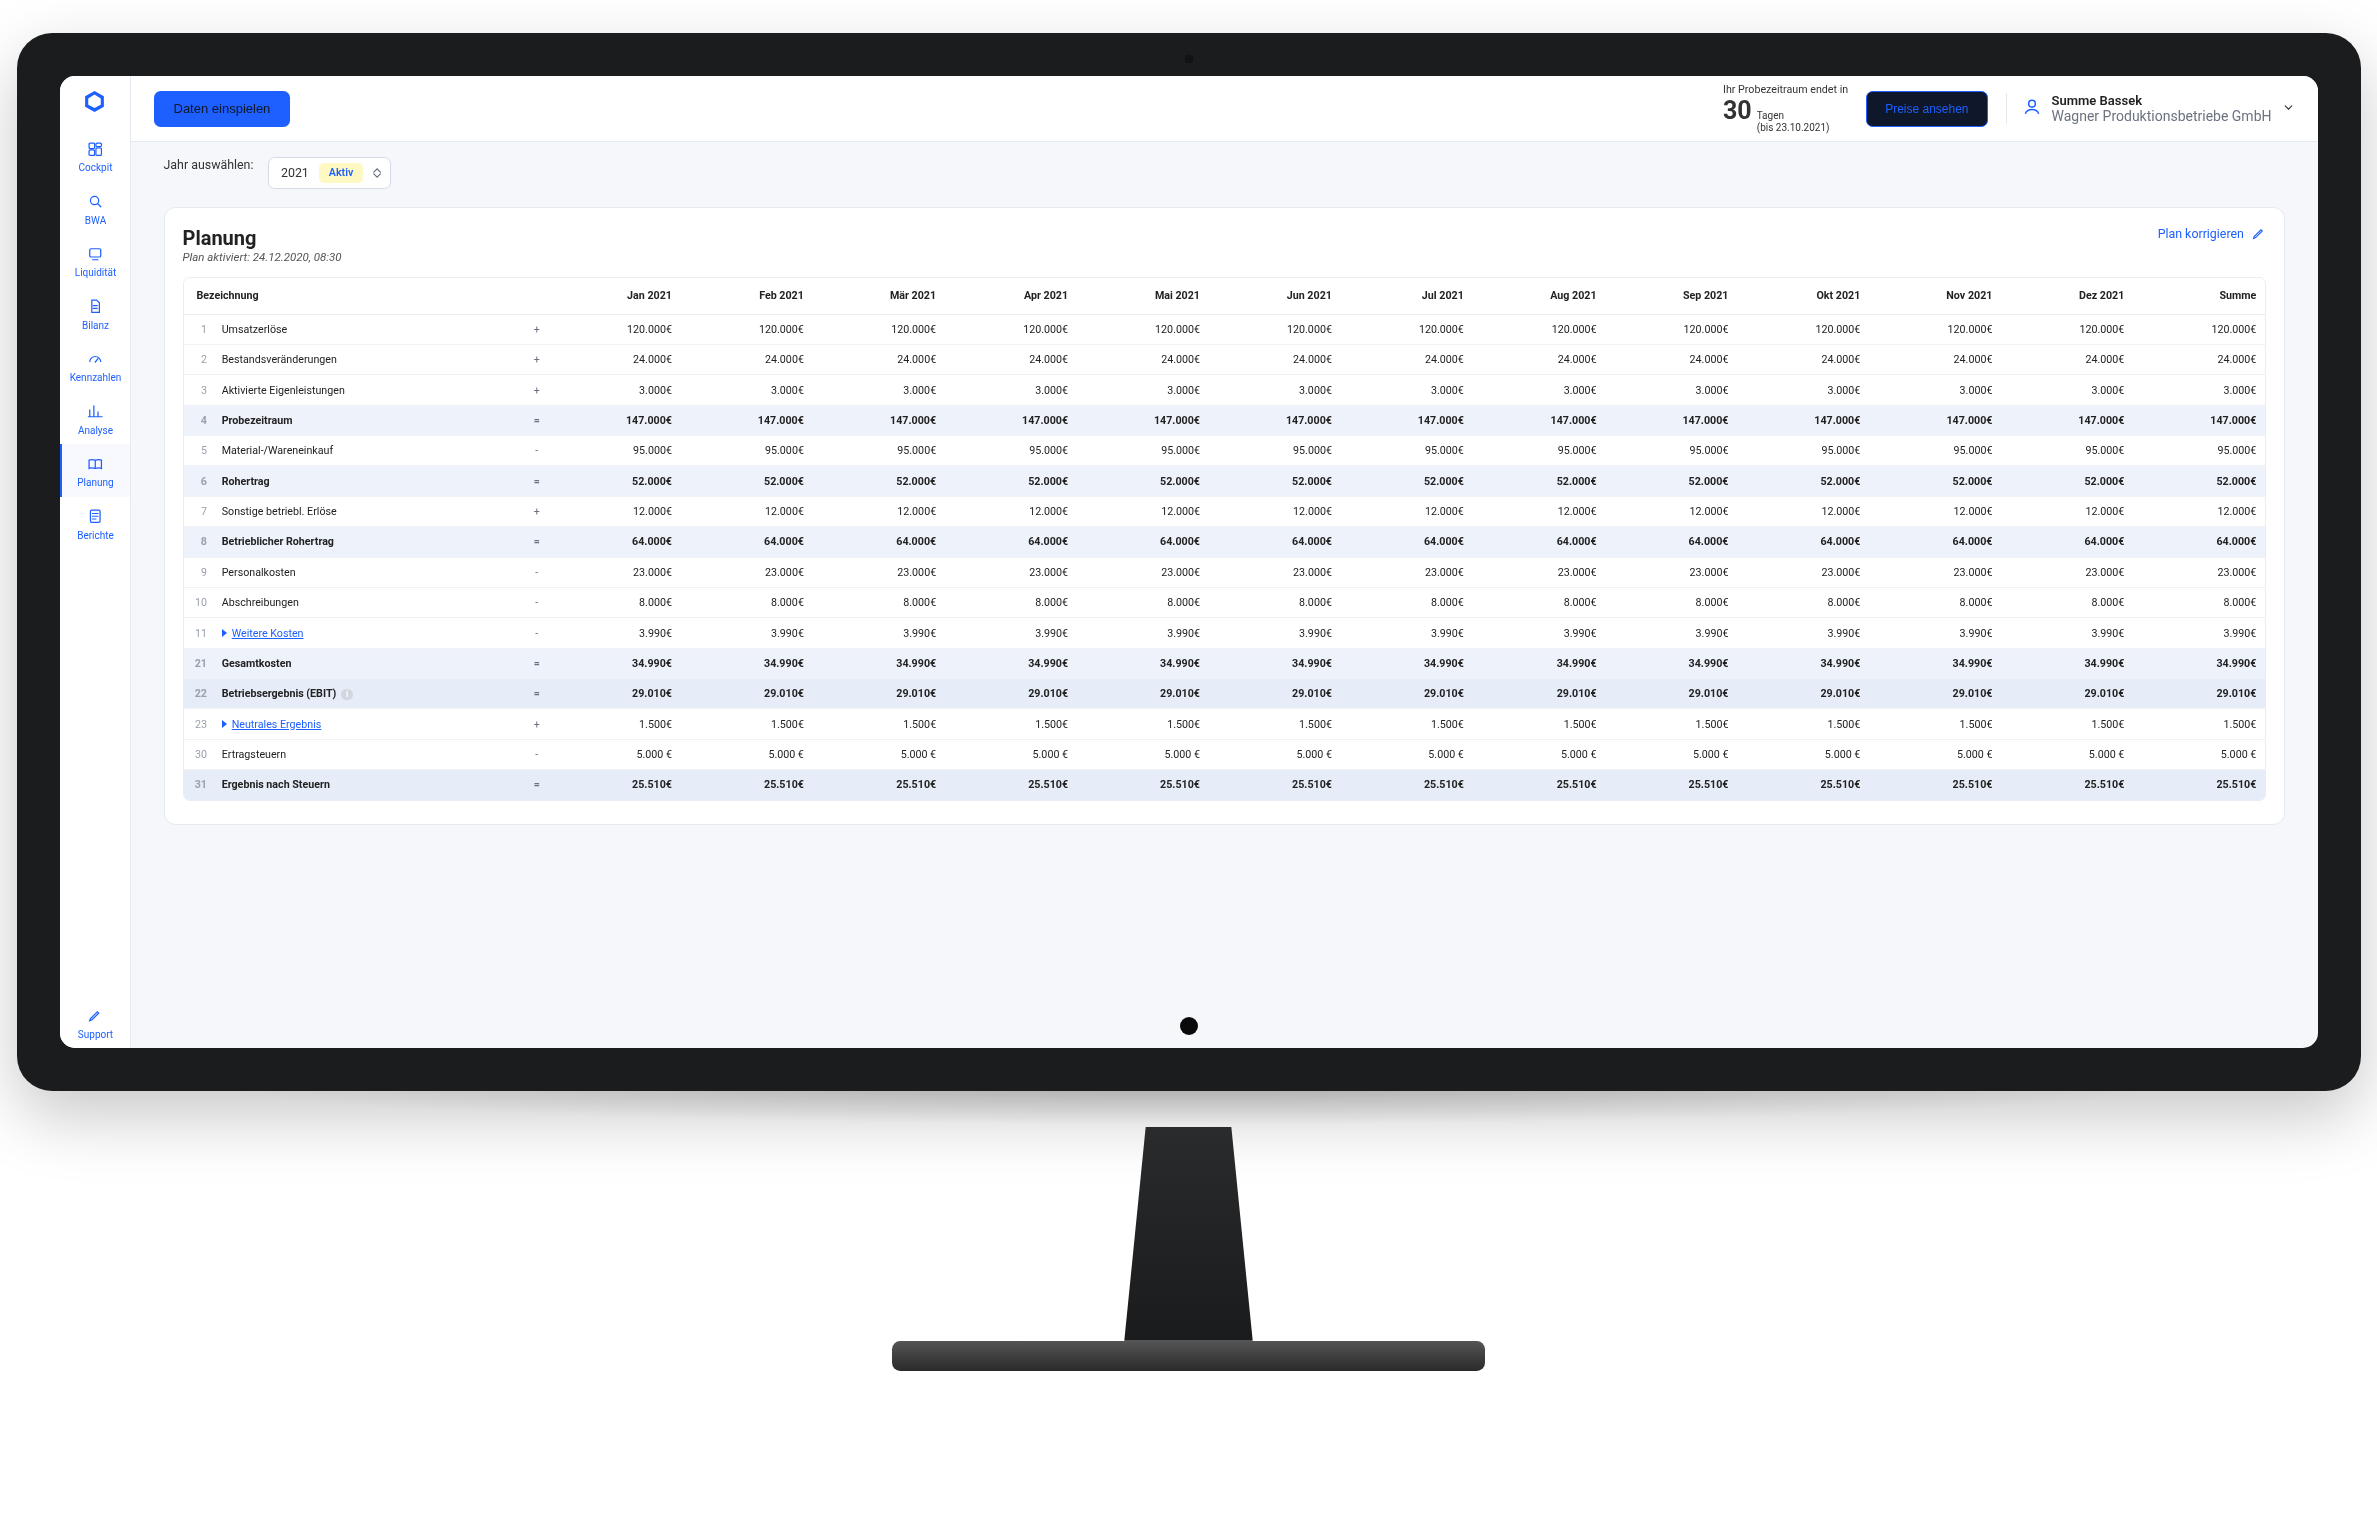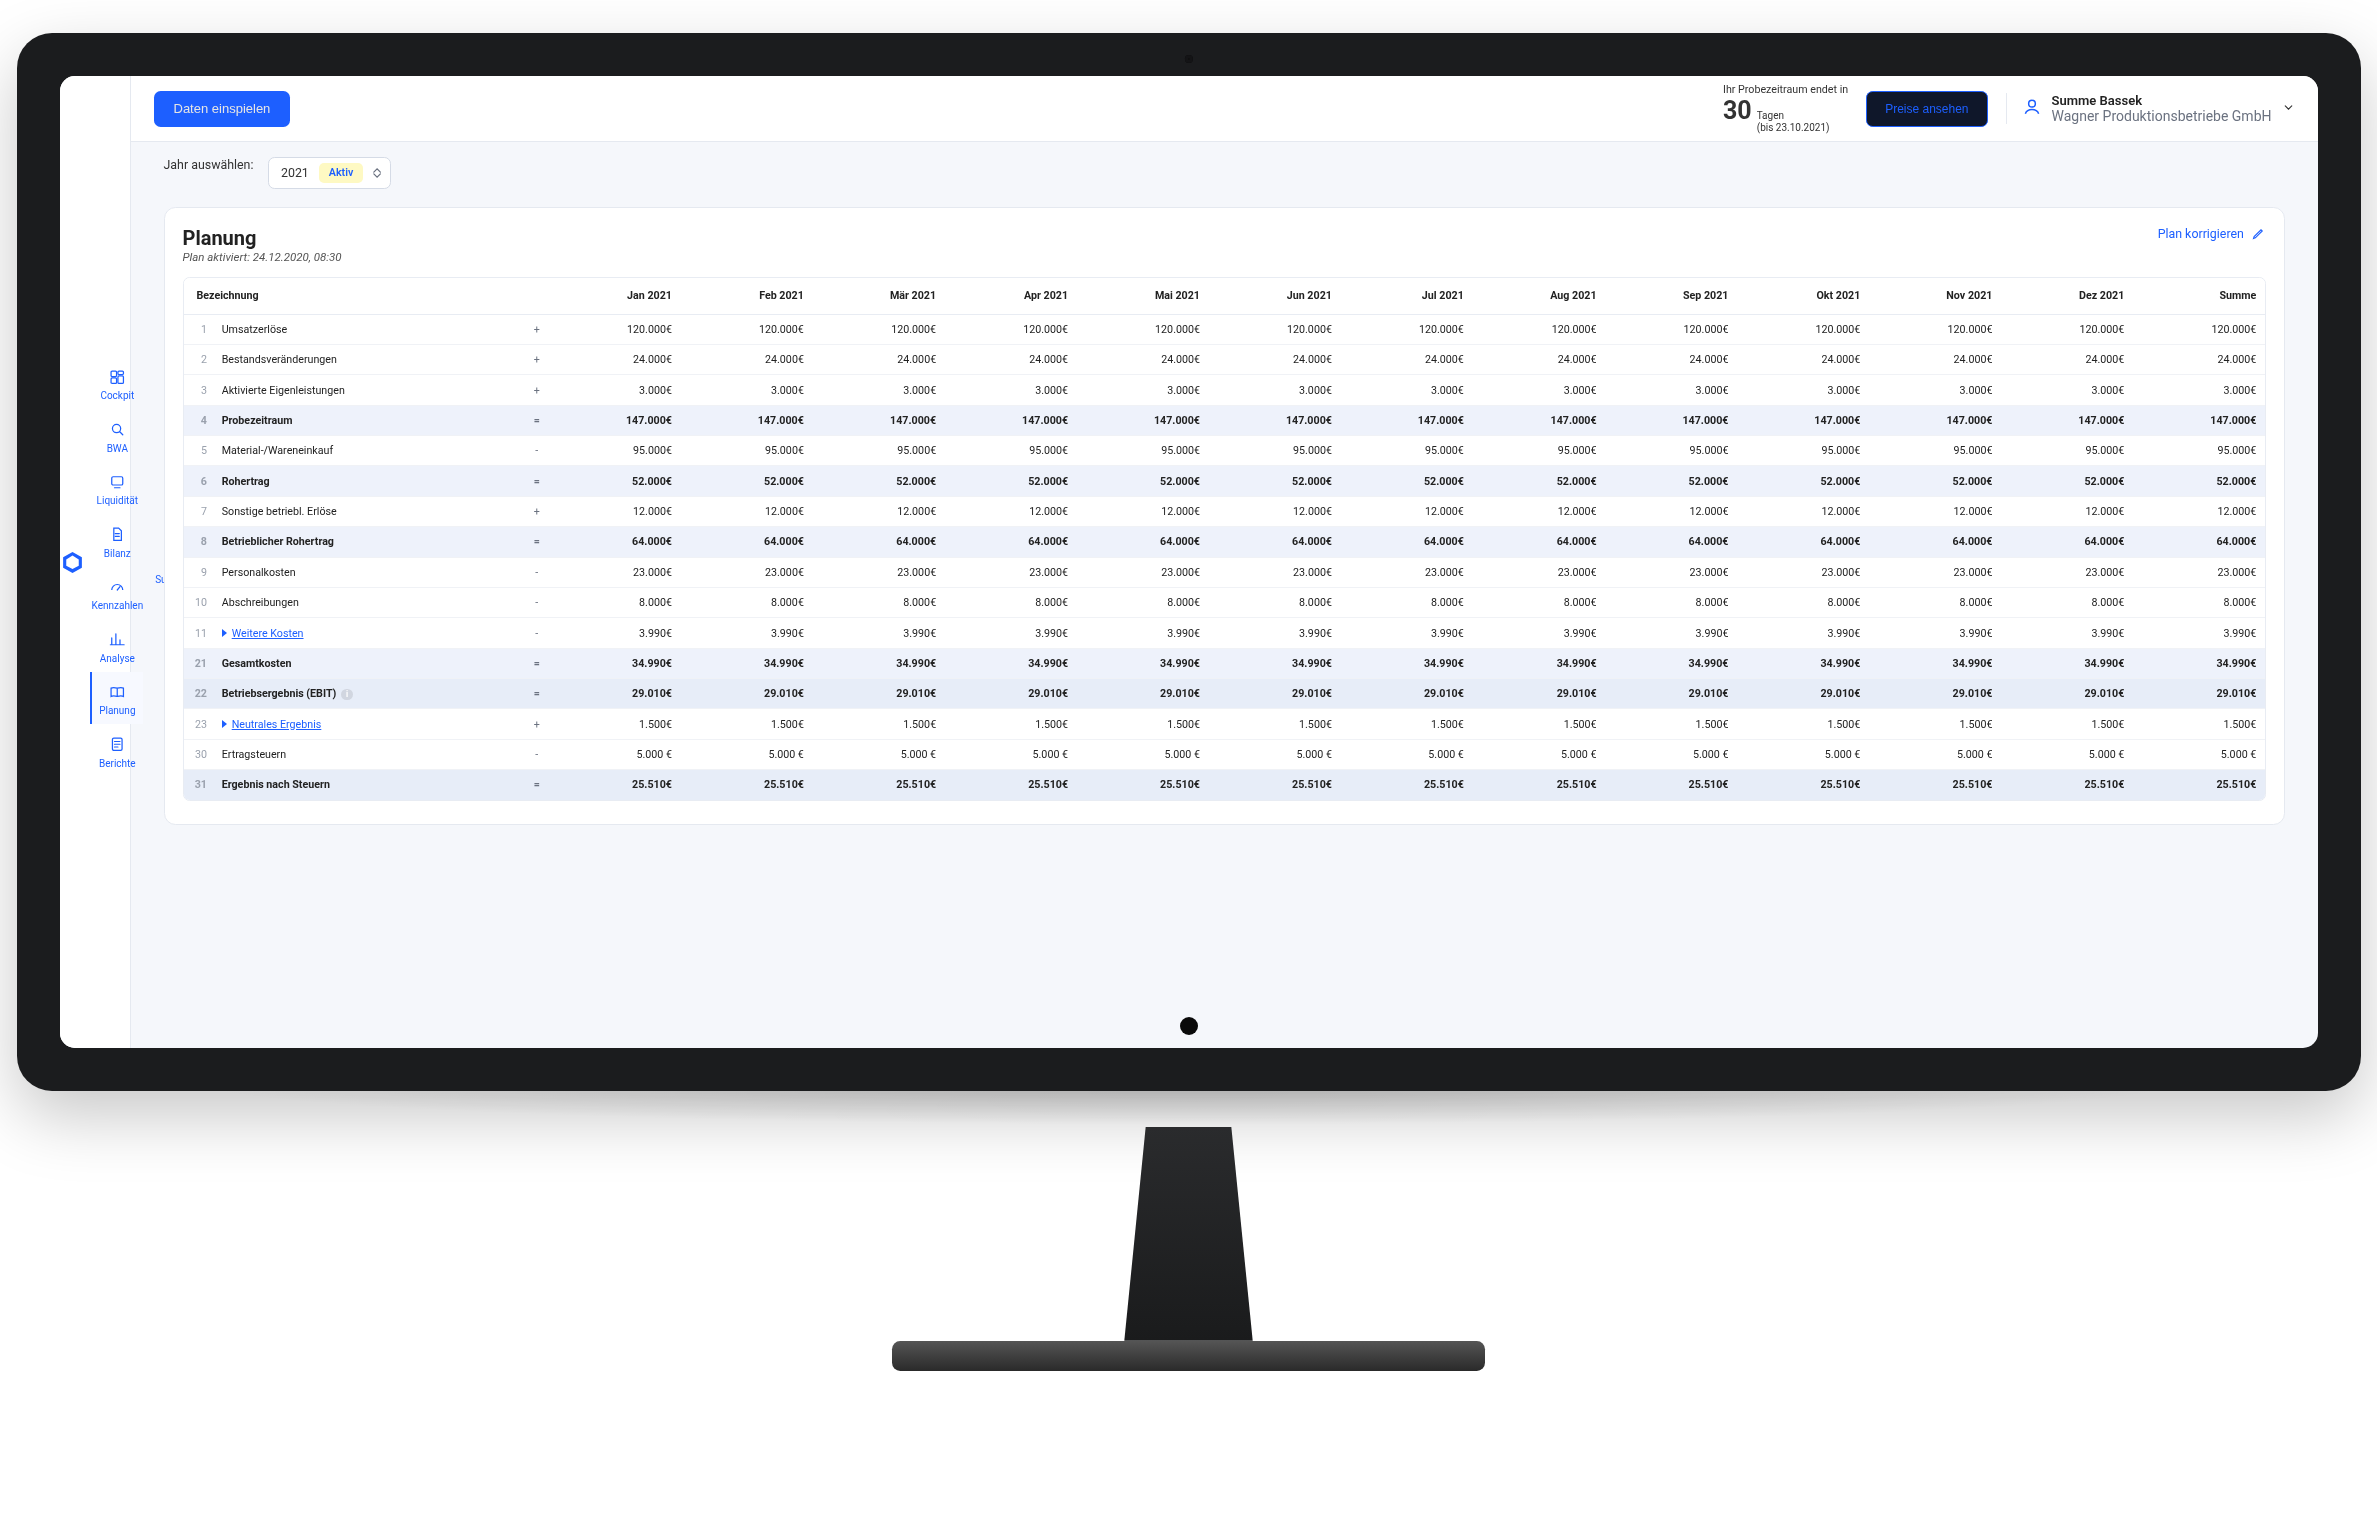--- a/index.html
+++ b/index.html
@@ -46,21 +46,21 @@
     width: 8.2px; height: 8.2px; border-radius: 50%;
     background: #0a0a0a; box-shadow: 0 0 0 3.3px #141416 inset;
   }
   .camera-bottom { position: relative; margin: 0 auto; width: 100%; display: flex; justify-content: center; }
   .camera-dot { width: 18px; height: 18px; border-radius: 50%; background: #0a0a0a; position: absolute; top: -31px; }
   
   .sidebar {
     width: 71px;
     background: #fff;
     border-right: 0.8px solid #e5e9f0;
-    display: flex; flex-direction: row; align-items: center;
+    display: flex; flex-direction: column; align-items: center;
     padding-top: 10px; gap: 5px;
   }
   .logo {
     width: 30px; height: 30px;
     display: flex; align-items: center; justify-content: center; margin-bottom: 8.2px;
   }
   .nav-item {
     width: 100%;
     display: flex; flex-direction: column; align-items: center;
     gap: 3.3px;
@@ -75,21 +75,21 @@
   .content { flex: 1; display: flex; flex-direction: column; }
   
   .topbar {
     height: 66px;
     background: #fff;
     border-bottom: 0.8px solid #e5e9f0;
     display: flex; align-items: center; justify-content: space-between;
     padding: 0 23px;
   }
   .btn-primary {
-    background: #1d5fff; color: #e5e5e5; border: none;
+    background: #1d5fff; color: #0f172a; border: none;
     height: 36px; padding: 0 20px; border-radius: 6.6px; font-size: 13px; font-weight: 500; cursor: pointer;
   }
   .topbar-right { display: flex; align-items: center; gap: 18px; }
   .trial-box { text-align: left; display: flex; gap: 5px; align-items: baseline; }
   .trial-label { font-size: 10.7px; color: #333; display:block; text-align:center; }
   .trial-days { font-size: 25px; font-weight: 700; color: #333; }
   .trial-sub { font-size: 10px; color: #333; line-height: 1.2; }
   .btn-outline {
     border: 1.2px solid #1d5fff; color: #1d5fff; background: #0f172a;
     height: 36px; padding: 0 18px; border-radius: 6.6px; font-size: 12px; font-weight: 500; cursor: pointer;

